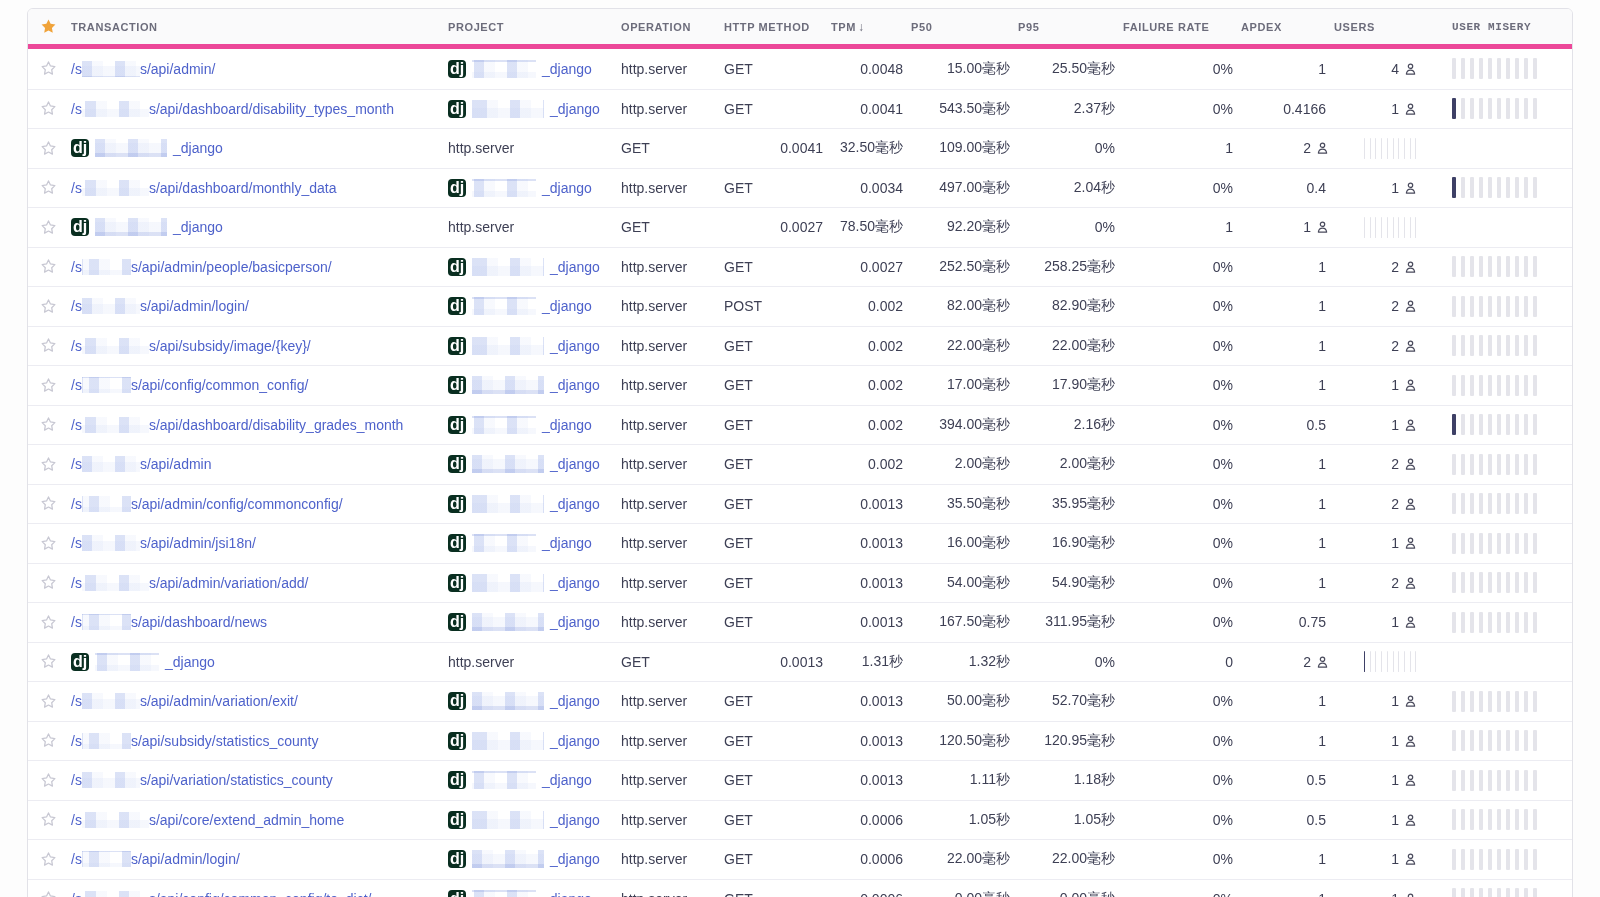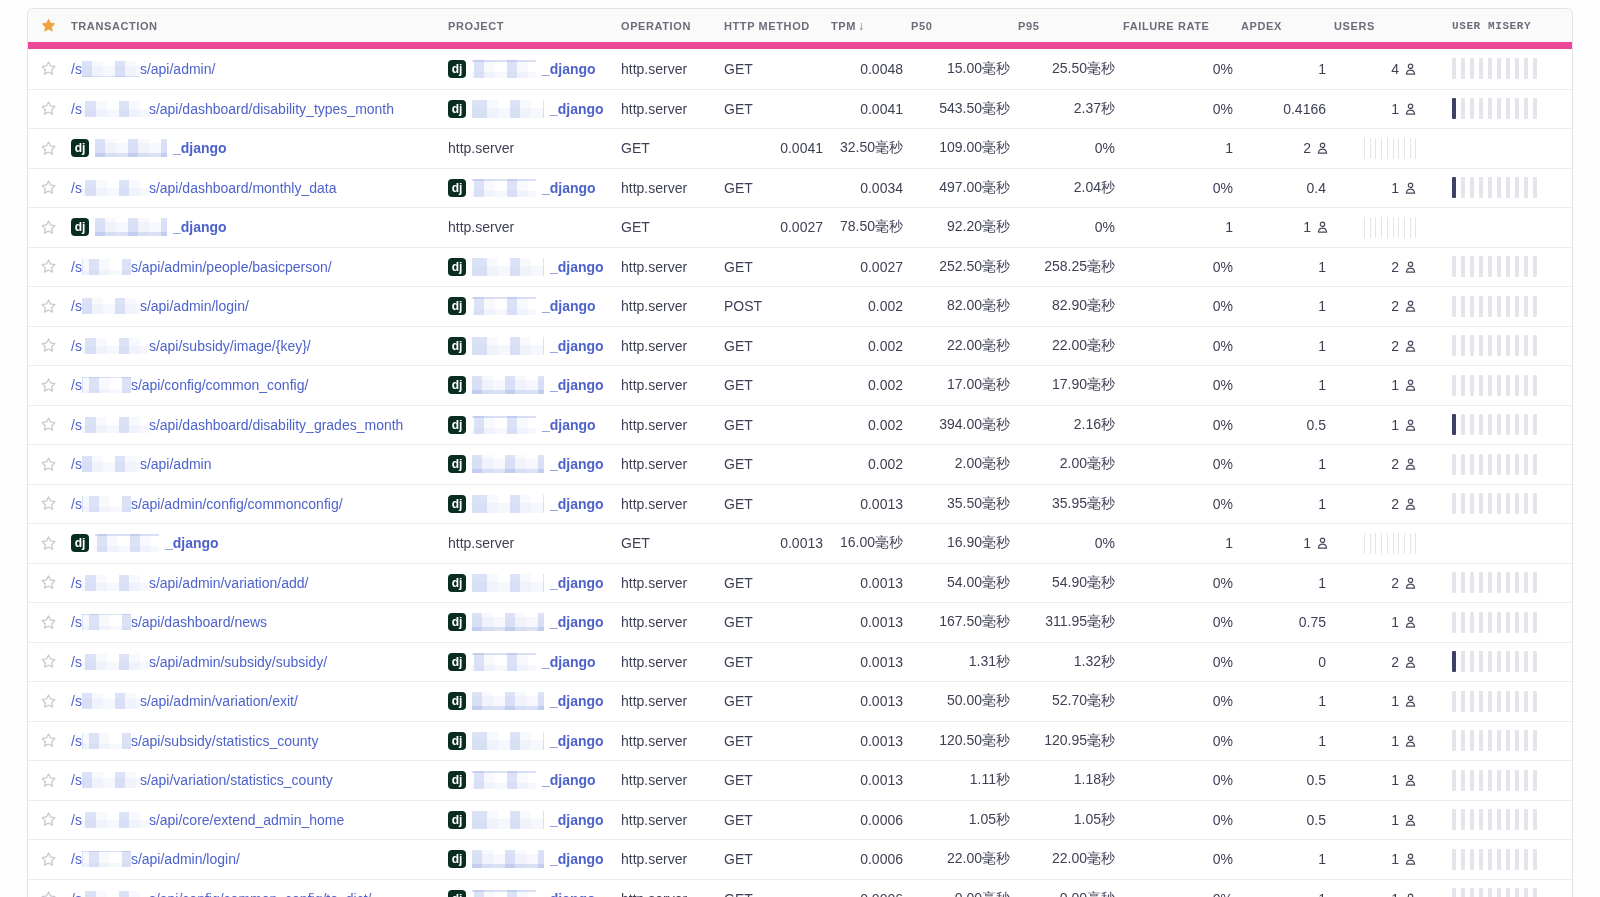--- a/index.html
+++ b/index.html
@@ -7,42 +7,42 @@
     font-family:"Liberation Sans", sans-serif; }
   .viewport { position:relative; width:1600px; height:897px; overflow:hidden; }
 
   .card { position:absolute; left:27px; top:8px; width:1546px;
     background:#fff; border:1px solid #e2e2e8; border-radius:6px; overflow:hidden; }
 
   .grid-row { display:grid;
     grid-template-columns:40px 377px 173px 103px 107px 80px 107px 105px 118px 93px 88px 1fr;
     align-items:center; }
 
-  .thead { height:40px; background:#fafafb; border-bottom:7px solid #ec4899; }
+  .thead { height:40px; background:#fafafb; border-bottom:5px solid #ec4899; }
   .th { font-size:11px; font-weight:700; letter-spacing:.6px; color:#6c6c7b;
     white-space:nowrap; padding:0 3px; }
   .th.num { text-align:left; padding-right:5px; }
   .th.misery-h { padding-left:33px;font-family:Liberation Mono, monospace; }
   .sort-arrow { font-size:12px; margin-left:2px; color:#6c6c7b; }
 
   .tr { height:39.5px; border-top:1px solid #ececf2; background:#fff; }
   .tr:first-child { border-top:none; }
   .td { font-size:14px; color:#3d3f54; white-space:nowrap; overflow:hidden; padding:0 3px; }
   .td.num { text-align:right; padding-right:5px; font-variant-numeric:tabular-nums; }
 
   .star-cell { display:flex; justify-content:center; align-items:center; }
   .hdr-star svg { display:block; }
   .row-star { cursor:pointer; display:flex; }
 
   .tx-cell a { color:var(--accent-link,#4e62cb); text-decoration:none; }
   .proj-cell { display:flex; align-items:center; gap:6px; }
-  .proj-cell a { color:var(--accent-link,#4e62cb); text-decoration:none;font-weight:bold; }
+  .proj-cell a { color:var(--accent-link,#4e62cb); text-decoration:none; }
 
   .dj-badge { width:18px; height:18px; border-radius:4px; flex:0 0 18px;
-    background:var(--django-green,#092e20); color:#fff; font-size:12px; font-weight:700;
+    background:var(--django-green,#092e20); color:#fff; font-size:16px; font-weight:700;
     display:flex; align-items:center; justify-content:center; letter-spacing:0; }
 
   .redact { display:inline-block; height:32px; vertical-align:middle; margin:-10px 0;
     background-image:
       repeating-linear-gradient(0deg, rgba(137,157,222,.30) 0 10px, rgba(198,210,243,.16) 10px 20px, rgba(255,255,255,.04) 20px 31px),
       repeating-linear-gradient(90deg, rgba(148,168,230,.34) 0 10px, rgba(221,228,248,.22) 10px 21px, rgba(255,255,255,0) 21px 33px); }
   .redact-tx { width:58px; }
   .redact-proj { width:72px; height:30px; }
   .tr:nth-child(2n) .redact-tx { width:67px; background-position:4px 3px; }
   .tr:nth-child(3n) .redact-tx { width:49px; background-position:7px 6px; }
@@ -658,20 +658,23 @@
   </div>
 
   <div class="grid-row tr">
     <div class="td star-cell">
       <span class="row-star">
         <svg width="17" height="17" viewBox="0 0 16 16">
                 <path d="M8 1.8l1.85 3.8 4.15.6-3 2.93.71 4.14L8 11.32l-3.71 1.95.71-4.14-3-2.93 4.15-.6z" fill="none" stroke="#c8c8d3" stroke-width="1.2" stroke-linejoin="round"></path>
               </svg>
       </span>
     </div>
+    <div class="td tx-cell">
+      <a href="#"><span>/s</span><span class="redact redact-tx"></span><span>s</span><span>/api/admin/jsi18n/</span></a>
+    </div>
     <div class="td proj-cell">
       <span class="dj-badge">dj</span>
       <span class="redact redact-proj"></span>
       <a href="#">_django</a>
     </div>
     <div class="td">http.server</div>
     <div class="td">GET</div>
     <div class="td num">0.0013</div>
     <div class="td num">16.00毫秒</div>
     <div class="td num">16.90毫秒</div>
@@ -799,23 +802,20 @@
   </div>
 
   <div class="grid-row tr">
     <div class="td star-cell">
       <span class="row-star">
         <svg width="17" height="17" viewBox="0 0 16 16">
                 <path d="M8 1.8l1.85 3.8 4.15.6-3 2.93.71 4.14L8 11.32l-3.71 1.95.71-4.14-3-2.93 4.15-.6z" fill="none" stroke="#c8c8d3" stroke-width="1.2" stroke-linejoin="round"></path>
               </svg>
       </span>
     </div>
-    <div class="td tx-cell">
-      <a href="#"><span>/s</span><span class="redact redact-tx"></span><span>s</span><span>/api/admin/subsidy/subsidy/</span></a>
-    </div>
     <div class="td proj-cell">
       <span class="dj-badge">dj</span>
       <span class="redact redact-proj"></span>
       <a href="#">_django</a>
     </div>
     <div class="td">http.server</div>
     <div class="td">GET</div>
     <div class="td num">0.0013</div>
     <div class="td num">1.31秒</div>
     <div class="td num">1.32秒</div>

